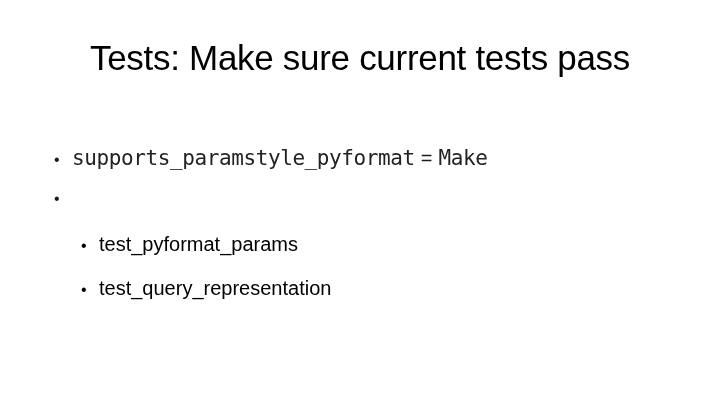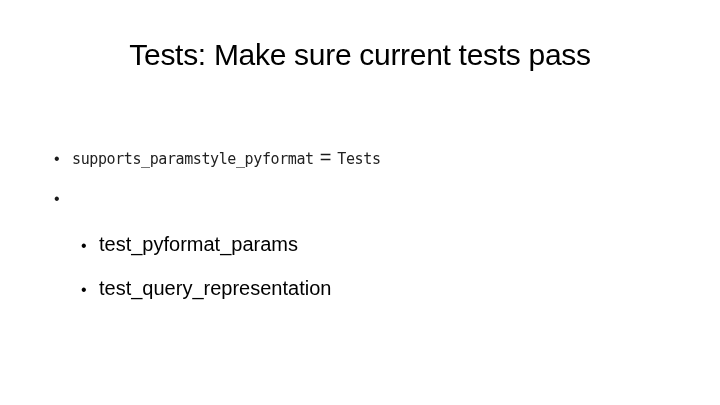--- a/index.html
+++ b/index.html
@@ -3,44 +3,44 @@
 <meta charset="utf-8">
 <style>
   html, body { margin: 0; padding: 0; }
   body {
     width: 720px; height: 405px; background: #ffffff; position: relative;
     overflow: hidden; font-family: "Liberation Sans", "DejaVu Sans", sans-serif; color: #111;
   }
   .slide { position: absolute; left: 0; top: 0; width: 720px; height: 405px; }
   .title {
     position: absolute; left: 0; top: 38px; width: 720px; text-align: center;
-    font-size: 30px; color: #000; letter-spacing: -0.3px;
+    font-size: 35px; color: #000; letter-spacing: -0.3px;
   }
   .bullet {
     position: absolute; display: flex; align-items: baseline; font-size: 20px; color: #1a1a1a;
   }
   .dot { display: inline-block; width: 18px; font-size: 16px; }
-  .mono { font-family: "DejaVu Sans Mono", "Liberation Mono", monospace; font-size: 15px; letter-spacing: -0.4px; color: #222; }
+  .mono { font-family: "DejaVu Sans Mono", "Liberation Mono", monospace; font-size: 21px; letter-spacing: -0.4px; color: #222; }
   .eq { margin: 0 6px; }
   .b1 { left: 54px; top: 146px; }
   .b2 { left: 54px; top: 190px; }
   .b3 { left: 81px; top: 233px; color: #000; }
   .b4 { left: 81px; top: 277px; color: #000; }
 </style>
 </head>
 <body>
 
 <div class="slide">
   <div class="title">Tests: Make sure current tests pass</div>
 
   <div class="bullet b1">
     <span class="dot">•</span>
     <span class="mono">supports_paramstyle_pyformat</span>
     <span class="eq">=</span>
-    <span class="mono">Tests</span>
+    <span class="mono">Make</span>
   </div>
 
   <div class="bullet b2">
     <span class="dot">•</span>
   </div>
 
   <div class="bullet b3">
     <span class="dot">•</span>
     <span>test_pyformat_params</span>
   </div>

